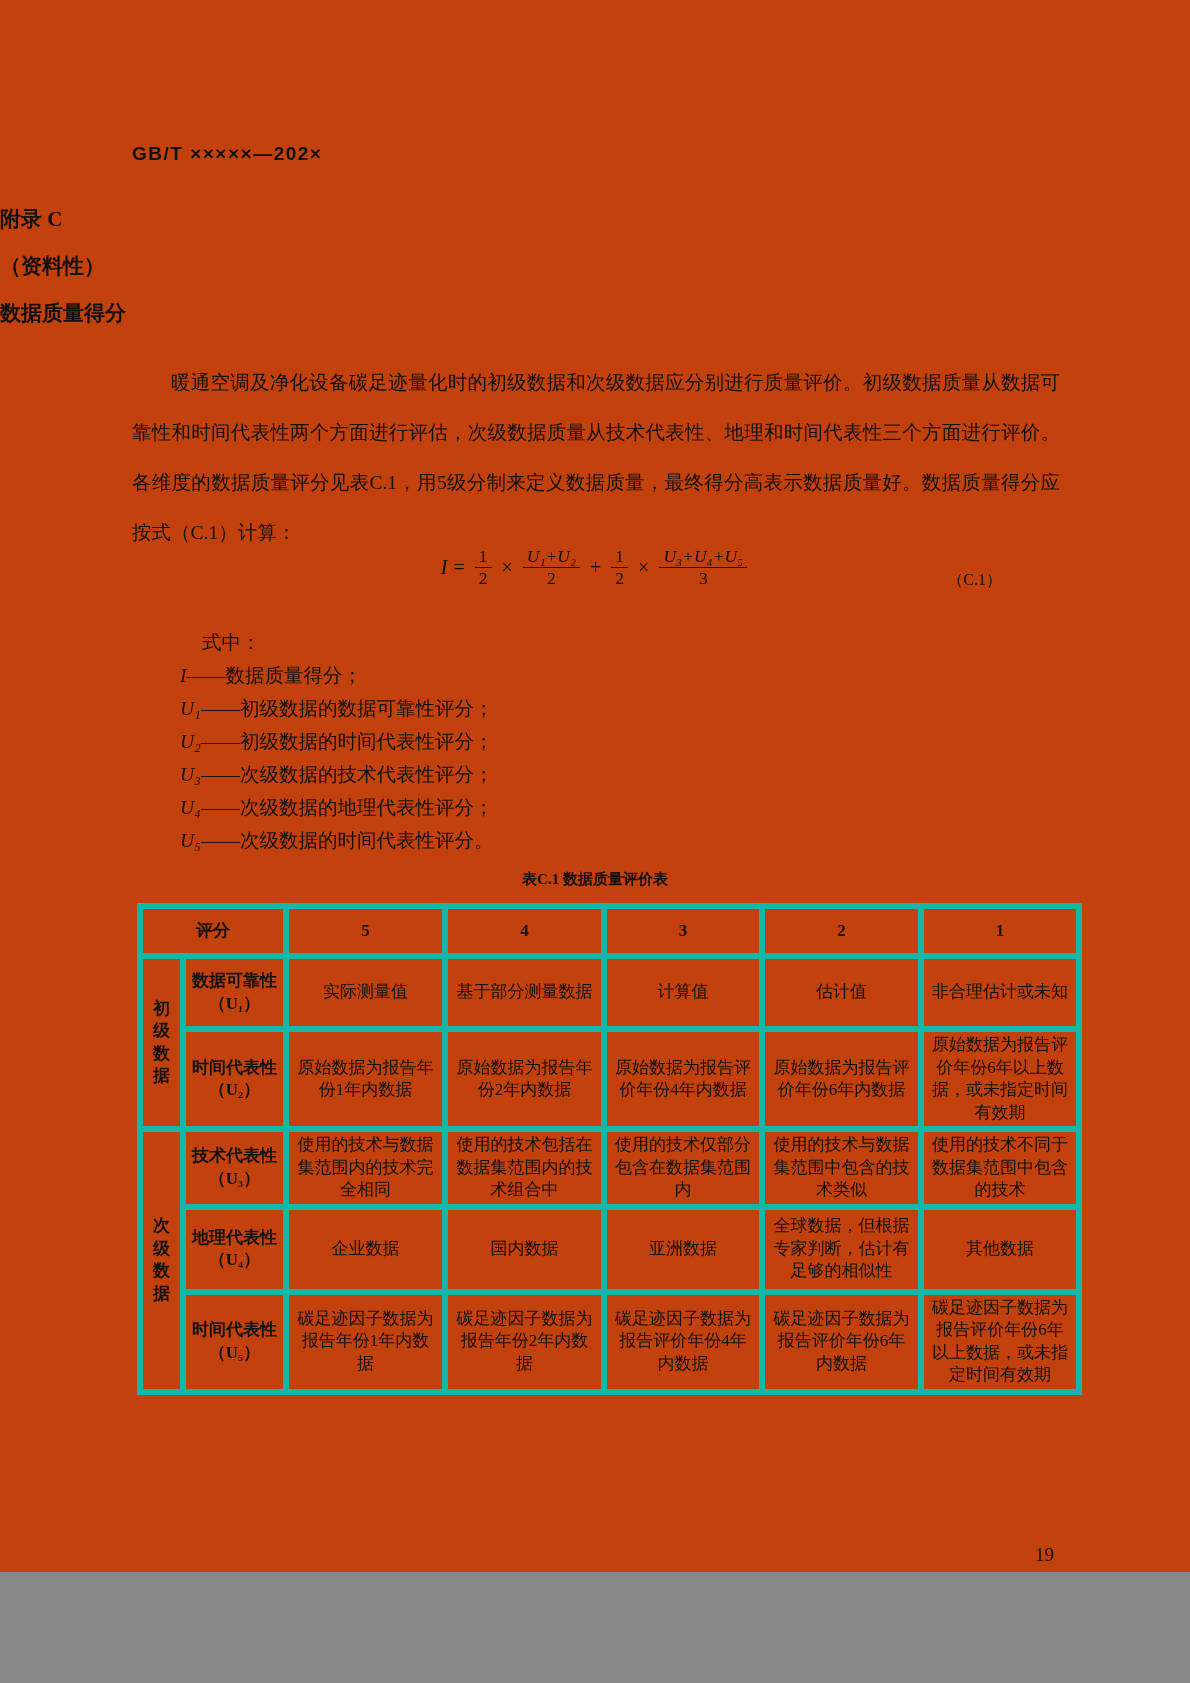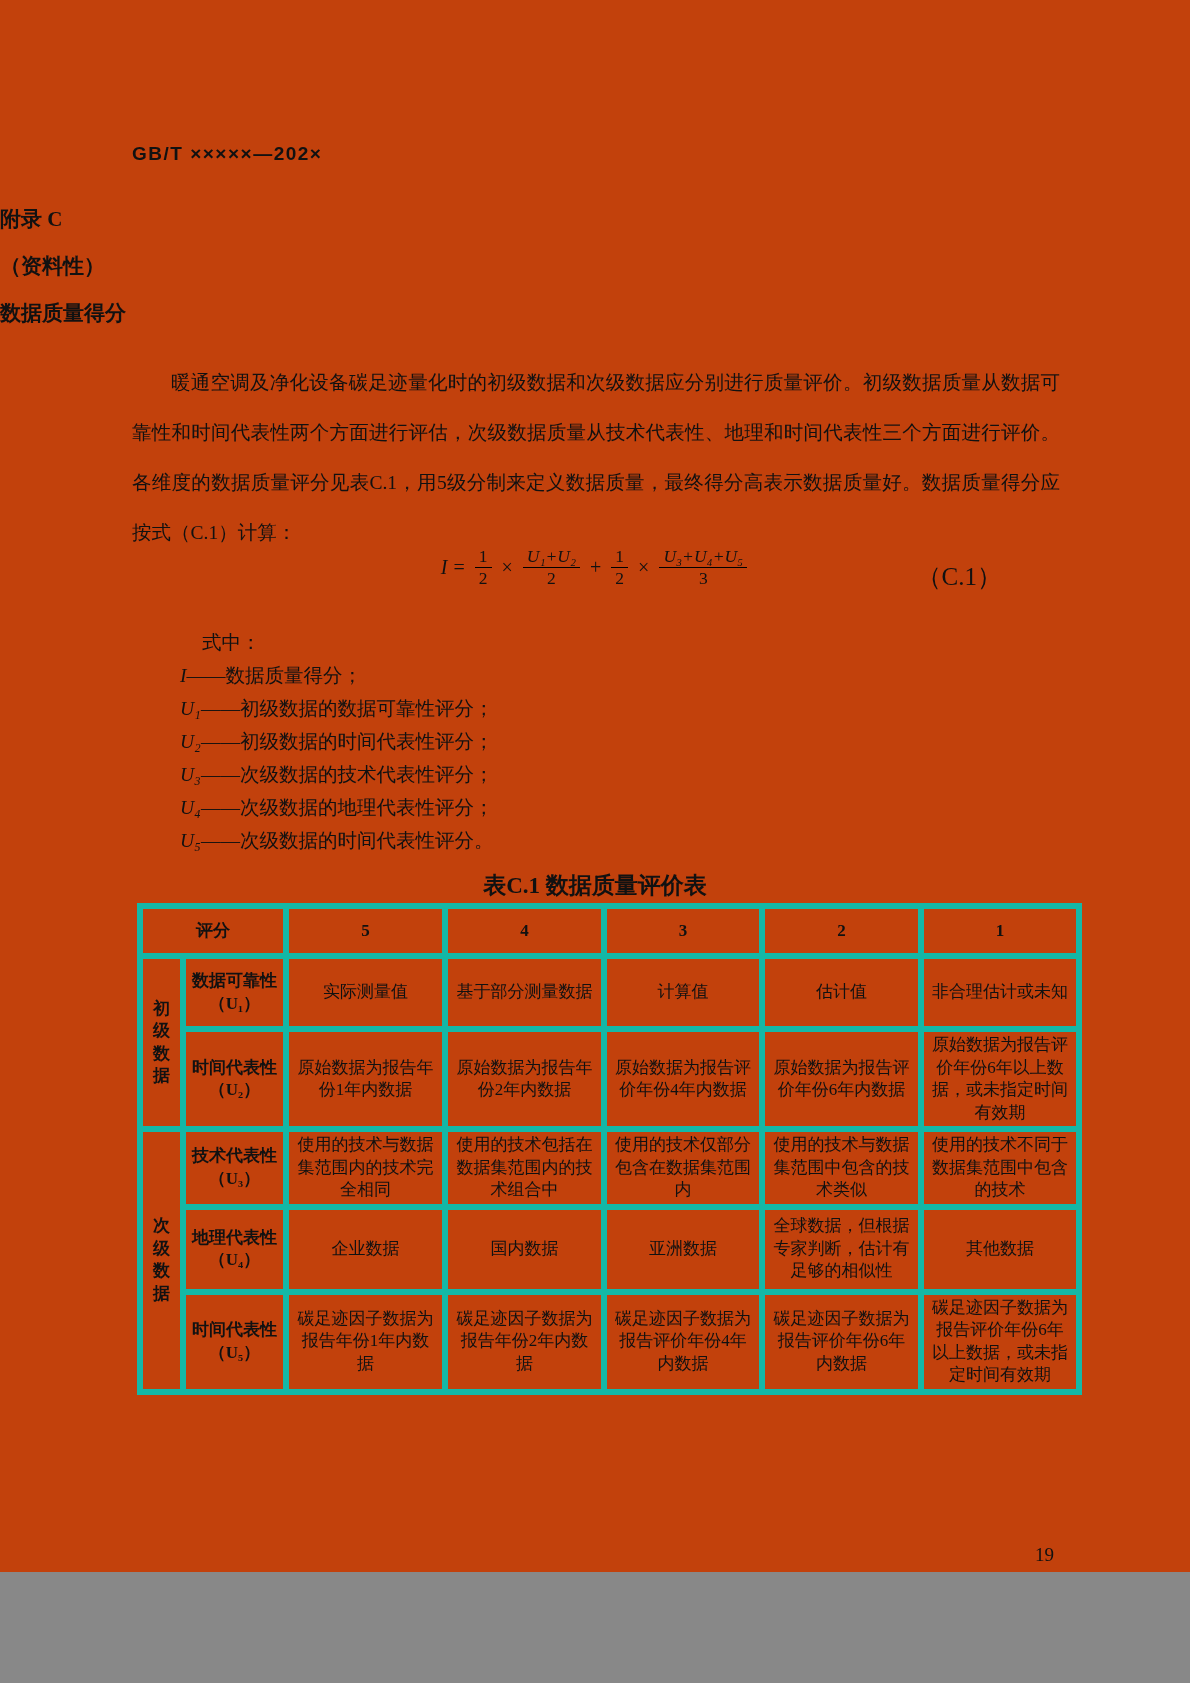--- a/index.html
+++ b/index.html
@@ -12,26 +12,26 @@
   .paragraph{position:absolute;left:132px;top:358px;width:928px;font-size:19.5px;line-height:50px;
         text-align:justify;text-indent:2em;}
   .formula-row{position:absolute;left:132px;top:537px;width:928px;height:60px;}
   .formula{display:flex;align-items:center;justify-content:center;height:60px;font-size:20px;}
   .formula .it{font-style:italic;}
   .formula .op{margin:0 6px;}
   .frac{display:inline-flex;flex-direction:column;align-items:center;vertical-align:middle;
         margin:0 4px;font-size:17.5px;line-height:1.2;}
   .frac .num{border-bottom:1.3px solid #000;padding:0 4px;}
   .frac.math .num{font-style:italic;}
-  .formula-label{position:absolute;right:58px;top:23px;font-size:25px;}
+  .formula-label{position:absolute;right:58px;top:33px;font-size:16px;}
   .where-block{position:absolute;left:132px;top:626px;font-size:19.5px;margin-left:48px;}
   .where-block .lead{padding-left:22px;height:33px;line-height:33px;}
   .where-item{height:33px;line-height:33px;}
   .where-item .sym{font-style:italic;}
-  .table-title{position:absolute;left:0;right:0;top:870px;text-align:center;font-weight:bold;font-size:23px;}
+  .table-title{position:absolute;left:0;right:0;top:870px;text-align:center;font-weight:bold;font-size:15px;}
   table.dq{position:absolute;left:137px;top:903px;width:940px;border-collapse:collapse;table-layout:fixed;}
   table.dq td{border:6px solid #14b8a6;text-align:center;vertical-align:middle;
         font-size:17px;line-height:22.5px;padding:2px 5px;word-break:break-all;}
   td.group,td.rowlbl,td.corner,td.score{font-weight:bold;}
   td.score{font-size:18px;}
   .pre{white-space:pre-line;}
   tr.h-head{height:50px;} tr.h-u1{height:73px;} tr.h-u2{height:95px;}
   tr.h-u3{height:72px;} tr.h-u4{height:85px;} tr.h-u5{height:97px;}
   .page-number{position:absolute;left:1035px;top:1544px;font-size:19px;}
   .watermark{position:absolute;left:4px;top:1655px;color:#dcebcf;

